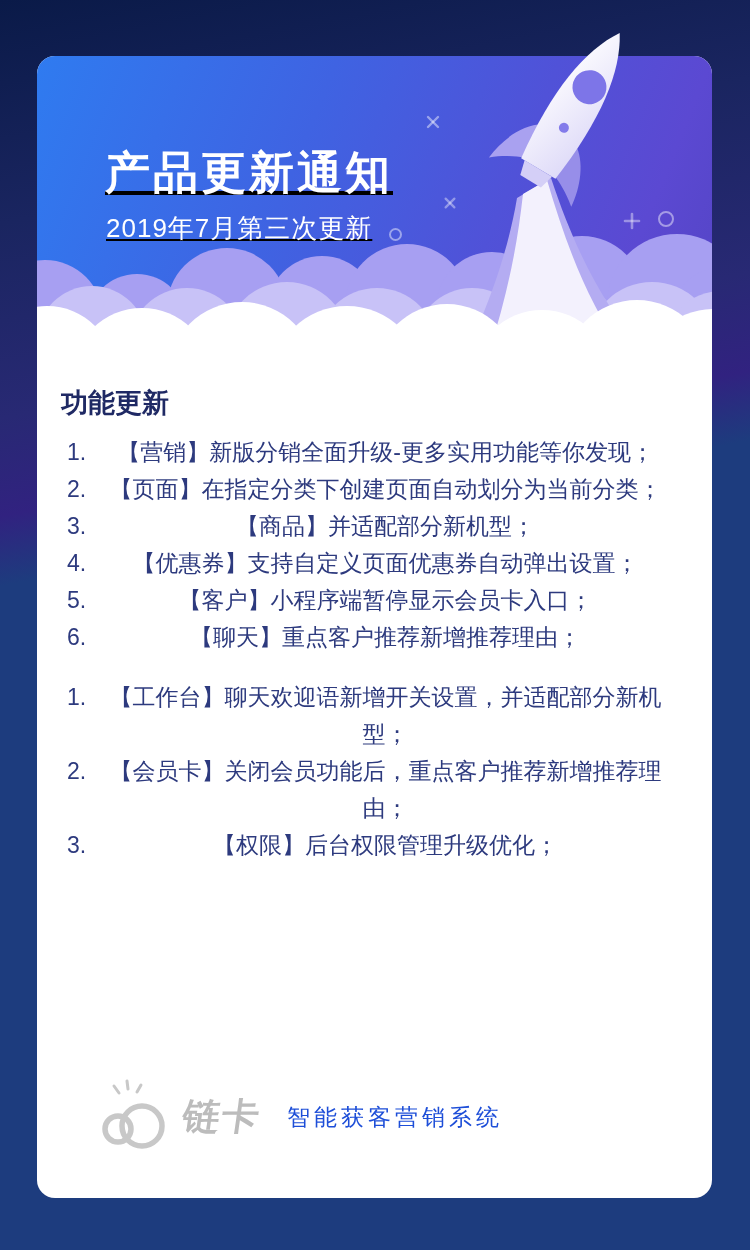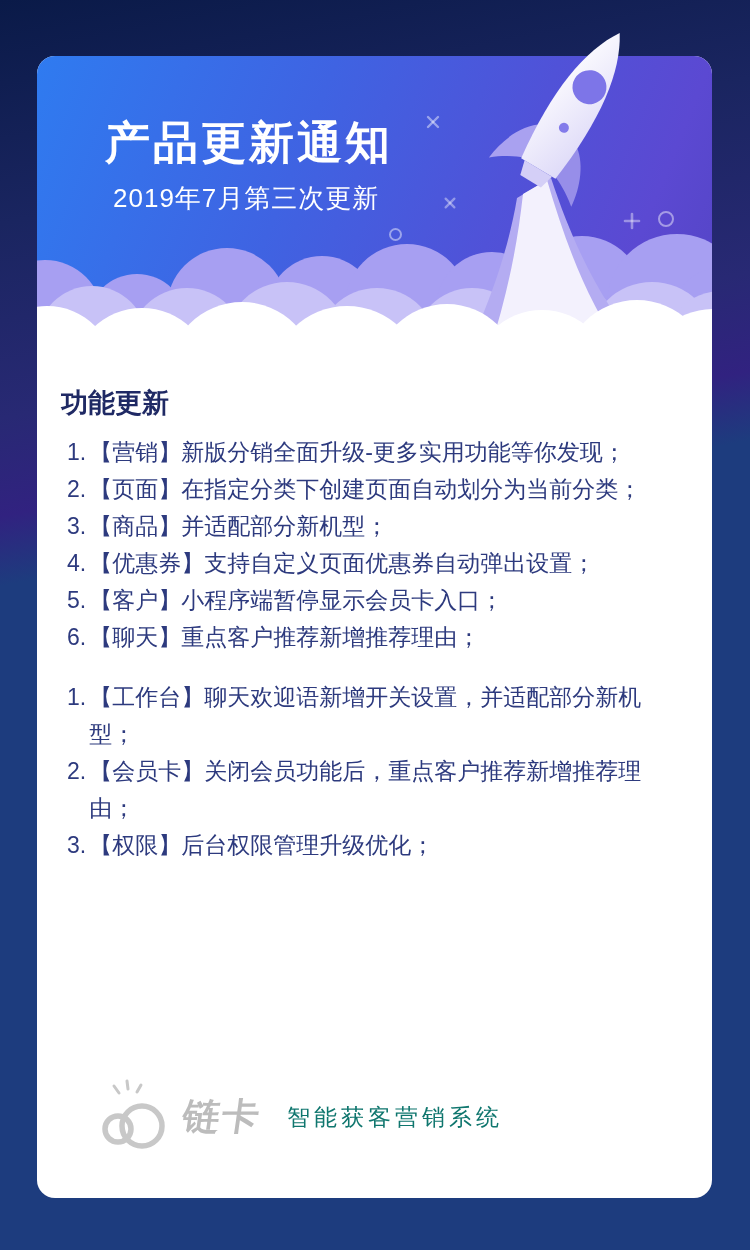--- a/index.html
+++ b/index.html
@@ -12,26 +12,26 @@
   .card{
     position:absolute;left:37px;top:56px;width:675px;height:1142px;
     background:#ffffff;border-radius:18px;
   }
   
   .banner{
     position:relative;height:296px;border-radius:18px 18px 0 0;
     background:linear-gradient(112deg,#2f7bf0 0%,#3f63e2 38%,#5052d8 66%,#5b49d2 85%,#5444c4 100%);
     overflow:hidden;
   }
-  .banner-text{position:relative;z-index:2;padding:62px 0 0 68px;}
+  .banner-text{position:relative;z-index:2;padding:92px 0 0 68px;text-decoration:underline;}
   .banner-title{
     margin:0;color:#ffffff;font-size:45px;font-weight:bold;letter-spacing:3px;line-height:1.1;
   }
   .banner-subtitle{
-    margin:13px 0 0 8px;color:#ffffff;font-size:26px;font-weight:500;letter-spacing:1px;
+    margin:13px 0 0 1px;color:#ffffff;font-size:26px;font-weight:500;letter-spacing:1px;
   }
   
   .deco{position:absolute;z-index:1;display:block;}
   .deco svg{display:block;}
   .deco-ring{border:2px solid rgba(255,255,255,.45);border-radius:50%;}
   
   .cloud-svg{position:absolute;left:0;bottom:0;z-index:1;}
   
   .rocket-svg{position:absolute;left:380px;top:-60px;z-index:3;pointer-events:none;}
   
@@ -39,33 +39,33 @@
   .section-heading{
     margin:14px 0 0 0;font-size:27px;font-weight:bold;color:#1f2964;line-height:30px;
   }
   ol.update-list{list-style:none;margin:16px 0 0 0;padding:0 0 0 6px;}
   ol.update-list.second{margin-top:23px;}
   ol.update-list li{
     display:flex;align-items:baseline;
     font-size:23px;line-height:37px;color:#2d3a7e;
   }
   .item-num{flex:0 0 auto;margin-right:3px;}
-  .item-text{flex:1 1 auto;}
+  .item-text{flex:1 1 auto;text-align:center;}
   .section-2{margin-top:91px;}
   
   .footer-logo{
     margin:212px 0 0 34px;display:flex;align-items:center;height:82px;
   }
   .brand-mark{flex:0 0 auto;}
   .brand-name{
     margin-left:6px;font-size:37px;font-weight:bold;color:#bcbcbc;
     transform:skewX(-8deg);letter-spacing:2px;
   }
   .brand-tagline{
-    margin-left:26px;font-size:23px;color:#0f766e;letter-spacing:4px;font-weight:500;
+    margin-left:26px;font-size:23px;color:#1d4ed8;letter-spacing:4px;font-weight:500;
   }
 </style>
 </head>
 <body>
 
 <div class="card">
 
   <div class="banner">
 
     <div class="banner-text">

